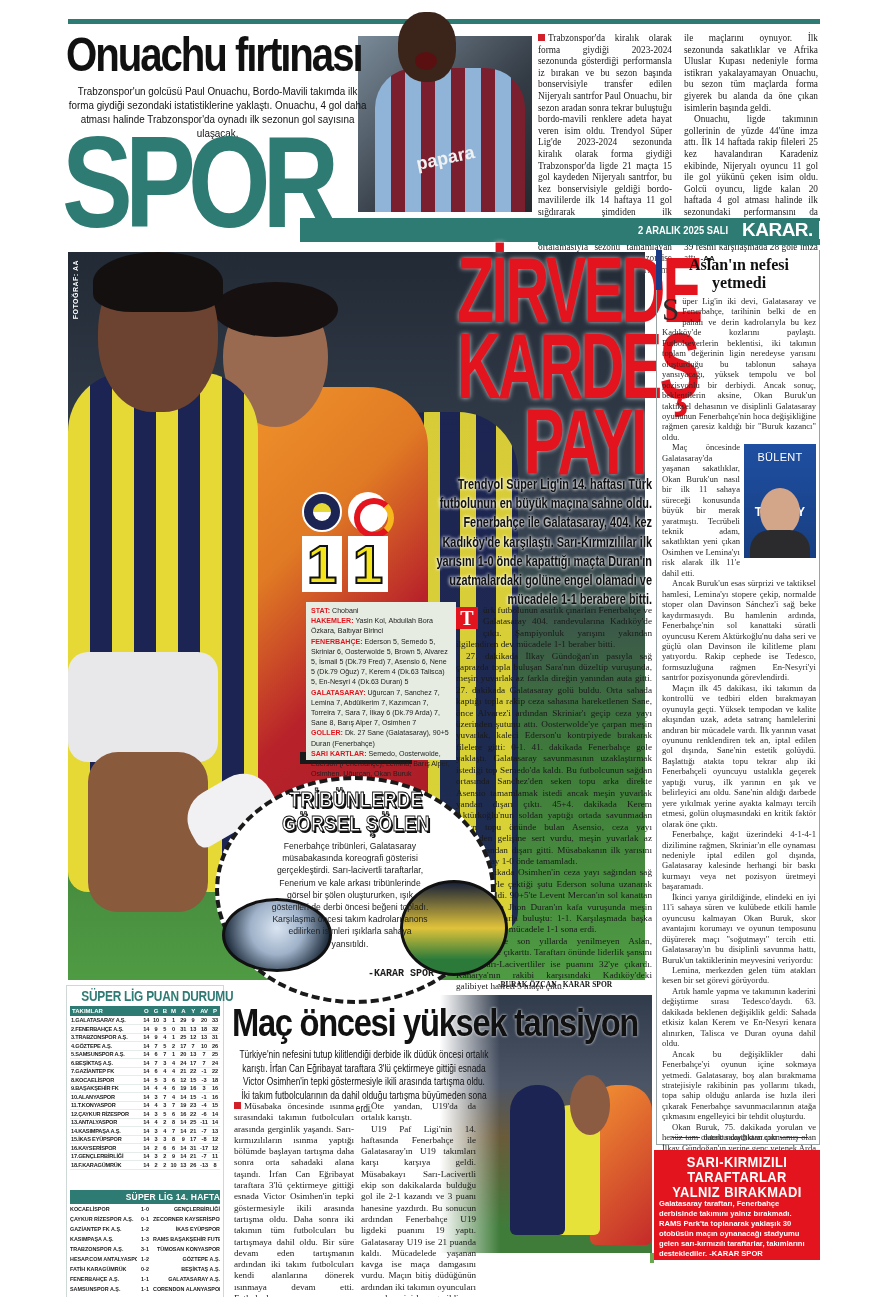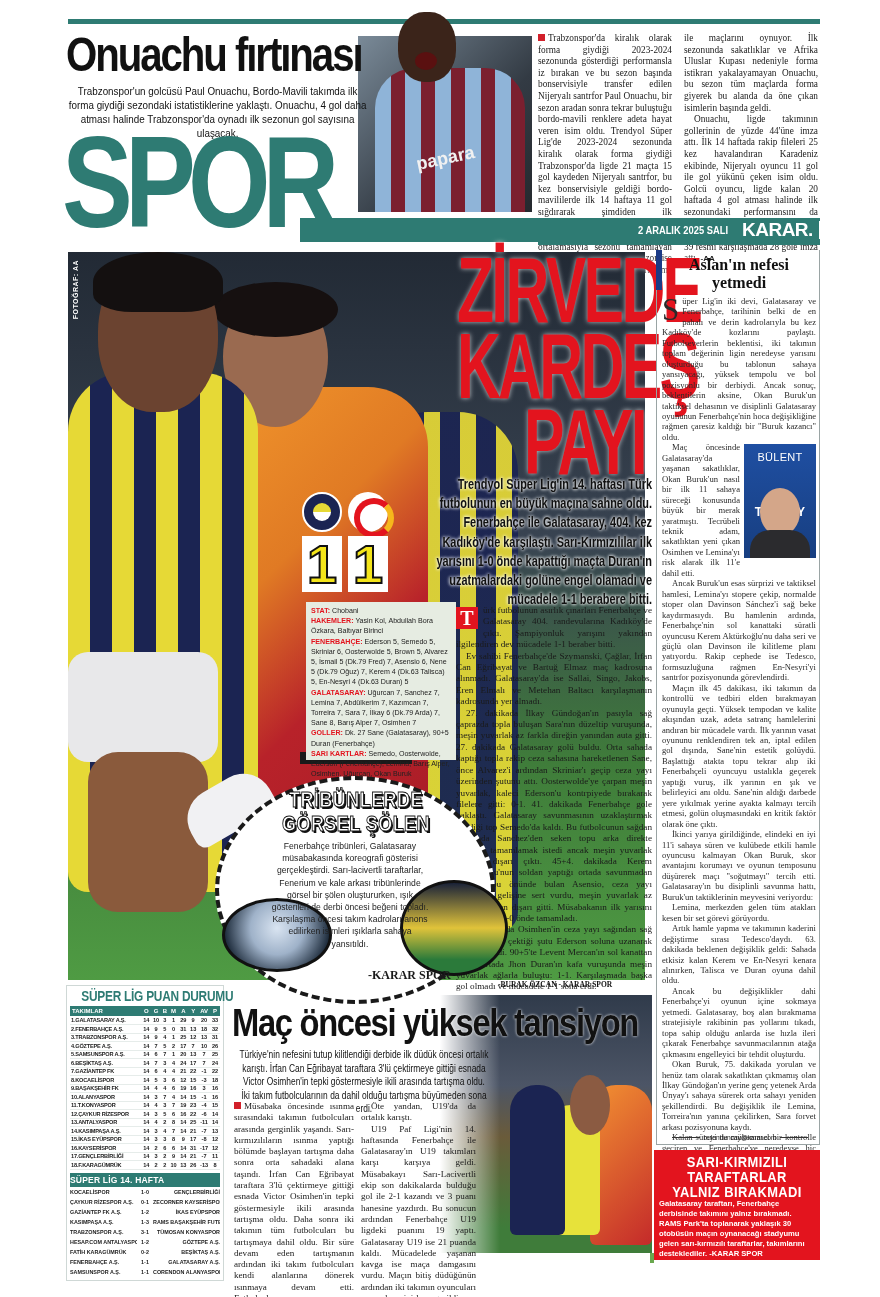--- a/index.html
+++ b/index.html
@@ -76,34 +76,34 @@
   .match-article { left: 456px; top: 605px; width: 196px; font-size: 9.2px; line-height: 11.4px; text-align: justify; }
   .match-article p { text-indent: 10px; }
   .match-article p.first { text-indent: 0; }
   .dropcap { float:left; width: 22px; height: 22px; background:#e3141e; color:#fff; font-size: 20px; font-weight:700; text-align:center; line-height: 22px; margin: 2px 5px 0 0; }
   .match-byline { left: 498px; top: 980px; font-family:Liberation Serif, serif; font-weight:700; font-size: 7.5px; color:#111; }
 
   
   .trib-circle { left: 215px; top: 776px; width: 280px; height: 228px; border-radius: 50%; background: #fff; border: 4px dashed #1a1a1a; }
   .trib-title { left: 246px; top: 788px; width: 220px; text-align: center; font-family:"Liberation Sans",sans-serif; font-weight:700; font-size: 22px; line-height: 24px; color:#fff; -webkit-text-stroke: 1px #111; text-shadow: 2px 2px 0 #111; letter-spacing: 0.5px; transform: scaleX(0.82); transform-origin: center top; }
   .trib-text { left: 270px; top: 840px; width: 160px; font-family:"Liberation Sans",sans-serif; font-size: 8.6px; line-height: 12.2px; text-align: center; color:#222; }
-  .trib-byline { left: 368px; top: 968px; font-family:Liberation Serif, serif; font-weight: 700; font-size: 12px; }
+  .trib-byline { left: 368px; top: 968px; font-family:Liberation Mono, monospace; font-weight: 700; font-size: 10px; }
   .trib-img-left { left: 222px; top: 898px; width: 110px; height: 74px; border-radius: 50%; background: radial-gradient(circle at 50% 40%,#d9e4f1 0,#9fb2c9 40%,#1c2a3a 80%); border: 3px solid #111; }
   .trib-img-right { left: 400px; top: 880px; width: 108px; height: 96px; border-radius: 50%; background: linear-gradient(180deg,#1a2238 0%,#e0c33a 50%,#2b7a3a 85%); border: 3px solid #111; }
 
   
   .standings { left: 66px; top: 985px; width: 158px; background:#fff; border: 1px solid #cfd8d6; padding: 2px 3px 3px; }
   .standings h3 { font-family:"Liberation Sans",sans-serif; font-weight:700; font-size: 14px; color: #2e7b73; text-align: center; letter-spacing: -0.3px; transform: scaleX(0.85); margin-bottom: 2px; white-space: nowrap; }
   table.st { width: 100%; border-collapse: collapse; font-family:"Liberation Sans",sans-serif; font-size: 5.6px; font-weight: 700; color:#222; }
   table.st th { background:#2e7b73; color:#fff; font-size: 6px; padding: 2px 1px; text-align: center; }
   table.st th:first-child { text-align: left; padding-left: 2px; }
   table.st td { padding: 0.6px 1px; text-align: center; height: 8.5px; border-bottom: 0.5px solid #e6ecea; }
   table.st td:first-child { text-align: left; white-space: nowrap; letter-spacing: -0.2px; }
 
-  .fixtures-title { margin-top: 3px; background:#2e7b73; color:#fff; font-family:"Liberation Sans",sans-serif; font-weight:700; font-size: 8.5px; text-align:left; padding: 2px 0; letter-spacing: .2px; }
+  .fixtures-title { margin-top: 20px; background:#2e7b73; color:#fff; font-family:"Liberation Sans",sans-serif; font-weight:700; font-size: 8.5px; text-align:right; padding: 2px 0; letter-spacing: .2px; }
   .fixture { display:flex; font-family:"Liberation Sans",sans-serif; font-weight:700; font-size: 5.4px; color:#222; height: 10px; align-items:center; white-space: nowrap; }
   .fixture .h { flex: 1; overflow:hidden; }
   .fixture .s { width: 16px; text-align:center; }
   .fixture .a { flex: 1; text-align: right; overflow: hidden; }
 
   
   .mac-photo { left: 440px; top: 995px; width: 212px; height: 258px; background: linear-gradient(180deg,#303b4b 0%,#4c5566 35%,#6a5b3a 55%,#3f7c3a 90%); overflow:hidden; }
   .mac-p1 { position:absolute; left: 70px; top: 90px; width: 55px; height: 150px; border-radius: 26px 26px 6px 6px; background:#1b2452; }
   .mac-p2 { position:absolute; left: 105px; top: 110px; width: 55px; height: 130px; border-radius: 26px 26px 6px 6px; background:#e7e23a; }
   .mac-p3 { position:absolute; left: 150px; top: 90px; width: 62px; height: 160px; border-radius: 26px 26px 6px 6px; background: linear-gradient(135deg,#f29232,#c42a2a); }
@@ -204,21 +204,20 @@
   <div><span class="k">STAT:</span><span> Chobani</span></div>
   <div><span class="k">HAKEMLER:</span><span> Yasin Kol, Abdullah Bora Özkara, Baltıyar Birinci</span></div>
   <div><span class="k">FENERBAHÇE:</span><span> Ederson 5, Semedo 5, Skriniar 6, Oosterwolde 5, Brown 5, Alvarez 5, İsmail 5 (Dk.79 Fred) 7, Asensio 6, Nene 5 (Dk.79 Oğuz) 7, Kerem 4 (Dk.63 Talisca) 5, En-Nesyri 4 (Dk.63 Duran) 5</span></div>
   <div><span class="k">GALATASARAY:</span><span> Uğurcan 7, Sanchez 7, Lemina 7, Abdülkerim 7, Kazımcan 7, Torreira 7, Sara 7, İlkay 6 (Dk.79 Arda) 7, Sane 8, Barış Alper 7, Osimhen 7</span></div>
   <div><span class="k">GOLLER:</span><span> Dk. 27 Sane (Galatasaray), 90+5 Duran (Fenerbahçe)</span></div>
   <div><span class="k">SARI KARTLAR:</span><span> Semedo, Oosterwolde, Ederson (Fenerbahçe), Lemina, Barış Alper, Osimhen, Uğurcan, Okan Buruk (Galatasaray)</span></div>
 </div>
 
 <div class="abs match-article">
   <p class="first"><span class="dropcap">T</span><span>ürk futbolunun asırlık çınarları Fenerbahçe ve Galatasaray 404. randevularına Kadıköy'de çıktı. Şampiyonluk yarışını yakından ilgilendiren dev mücadele 1-1 beraber bitti.</span></p>
-  <p>Ev sahibi Fenerbahçe'de Szymanski, Çağlar, İrfan Can Eğribayat ve Bartuğ Elmaz maç kadrosuna alınmadı. Galatasaray'da ise Sallai, Singo, Jakobs, Eren Elmalı ve Metehan Baltacı karşılaşmanın kadrosunda yer almadı.</p>
   <p>27. dakikada İlkay Gündoğan'ın pasıyla sağ çaprazda topla buluşan Sara'nın düzeltip vuruşunda, meşin yuvarlak az farkla direğin yanından auta gitti. 27. dakikada Galatasaray golü buldu. Orta sahada kaptığı topla rakip ceza sahasına hareketlenen Sane, önce Alvarez'i ardından Skriniar'ı geçip ceza yayı üzerinden şutunu attı. Oosterwolde'ye çarpan meşin yuvarlak, kaleci Ederson'u kontrpiyede bırakarak filelere gitti: 0-1. 41. dakikada Fenerbahçe gole yaklaştı. Galatasaray savunmasının uzaklaştırmak istediği top Semedo'da kaldı. Bu futbolcunun sağdan ortasında Sanchez'den seken topu arka direkte Asensio tamamlamak istedi ancak meşin yuvarlak yandan dışarı çıktı. 45+4. dakikada Kerem Aktürkoğlu'nun soldan yaptığı ortada savunmadan seken topu önünde bulan Asensio, ceza yayı üzerinden gelişine sert vurdu, meşin yuvarlak az farkla yandan dışarı gitti. Müsabakanın ilk yarısını Galatasaray 1-0 önde tamamladı.</p>
   <p style="margin-left:0">49. dakikada Osimhen'in ceza yayı sağından sağ ayak üstüyle çektiği şutu Ederson soluna uzanarak kornere çeldi. 90+5'te Levent Mercan'ın sol kanattan açtığı ortada Jhon Duran'ın kafa vuruşunda meşin yuvarlak ağlarla buluştu: 1-1. Karşılaşmada başka gol olmadı ve mücadele 1-1 sona erdi.</p>
   <p>Kadıköy'de son yıllarda yenilmeyen Aslan, puanını 33'e çıkarttı. Taraftarı önünde liderlik şansını tepen Sarı-Lacivertliler ise puanını 32'ye çıkardı. Kanarya'nın rakibi karşısındaki Kadıköy'deki galibiyet hasreti 5 maça çıktı.</p>
 </div>
 <div class="abs match-byline">-BURAK ÖZCAN - KARAR SPOR</div>
 
 <div class="abs trib-circle"></div>
 <div class="abs trib-img-left"></div>
 <div class="abs trib-img-right"></div>
 <div class="abs trib-title">
@@ -235,20 +234,21 @@
   <p class="first"><span class="col-drop">S</span><span>üper Lig'in iki devi, Galatasaray ve Fenerbahçe, tarihinin belki de en pahalı ve derin kadrolarıyla bu kez Kadıköy'de kozlarını paylaştı. Futbolseverlerin beklentisi, iki takımın toplam değerinin ligin neredeyse yarısını oluşturduğu bu tablonun sahaya yansıyacağı, yüksek tempolu ve bol pozisyonlu bir derbiydi. Ancak sonuç, beklentilerin aksine, Okan Buruk'un taktiksel dehasının ve disiplinli Galatasaray oyununun Fenerbahçe'nin hoca değişikliğine rağmen çaresiz kaldığı bir "Buruk kazancı" oldu.</span></p>
   <div class="author-card">
     <span class="n1">BÜLENT</span>
     <span class="n2">TUNCAY</span>
     <div class="face"></div>
     <div class="suit"></div>
   </div>
   <p>Maç öncesinde Galatasaray'da yaşanan sakatlıklar, Okan Buruk'un nasıl bir ilk 11 sahaya süreceği konusunda büyük bir merak yaratmıştı. Tecrübeli teknik adam, sakatlıktan yeni çıkan Osimhen ve Lemina'yı risk alarak ilk 11'e dahil etti.</p>
   <p>Ancak Buruk'un esas sürprizi ve taktiksel hamlesi, Lemina'yı stopere çekip, normalde stoper olan Davinson Sánchez'i sağ beke kaydırmasıydı. Bu hamlenin ardında, Fenerbahçe'nin sol kanattaki süratli oyuncusu Kerem Aktürkoğlu'nu daha seri ve güçlü olan Davinson ile kilitleme planı yatıyordu. Rakip cephede ise Tedesco, formsuzluğuna rağmen En-Nesyri'yi santrfor pozisyonunda görevlendirdi.</p>
   <p>Maçın ilk 45 dakikası, iki takımın da kontrollü ve tedbiri elden bırakmayan oyunuyla geçti. Yüksek tempodan ve kalite akışından uzak, adeta satranç hamlelerini andıran bir mücadele vardı. İlk yarının vasat oyununu renklendiren tek an, iptal edilen gol dışında, Sane'nin estetik golüydü. Başlattığı atakta topu tekrar alıp iki Fenerbahçeli oyuncuyu ustalıkla geçerek yaptığı vuruş, ilk yarının en şık ve belirleyici anı oldu. Sane'nin aldığı darbede yere yıkılmak yerine ayakta kalmayı tercih etmesi, golün oluşmasındaki en kritik faktör olarak öne çıktı.</p>
+  <p>Fenerbahçe, kağıt üzerindeki 4-1-4-1 dizilimine rağmen, Skriniar'ın elle oynaması nedeniyle iptal edilen gol dışında, Galatasaray kalesinde herhangi bir baskı kurmayı veya net pozisyon üretmeyi başaramadı.</p>
   <p>İkinci yarıya girildiğinde, elindeki en iyi 11'i sahaya süren ve kulübede etkili hamle oyuncusu kalmayan Okan Buruk, skor avantajını korumayı ve oyunun temposunu düşürerek maçı "soğutmayı" tercih etti. Galatasaray'ın bu disiplinli savunma hattı, Buruk'un taktiklerinin meyvesini veriyordu:</p>
   <p>Lemina, merkezden gelen tüm atakları kesen bir set görevi görüyordu.</p>
   <p>Artık hamle yapma ve takımının kaderini değiştirme sırası Tedesco'daydı. 63. dakikada beklenen değişiklik geldi: Sahada etkisiz kalan Kerem ve En-Nesyri kenara alınırken, Talisca ve Duran oyuna dahil oldu.</p>
   <p>Ancak bu değişiklikler dahi Fenerbahçe'yi oyunun içine sokmaya yetmedi. Galatasaray, boş alan bırakmama stratejisiyle rakibinin pas yollarını tıkadı, topa sahip olduğu anlarda ise hızla ileri çıkarak Fenerbahçe savunmacılarının atağa çıkmasını engelleyici bir tehdit oluşturdu.</p>
   <p>Okan Buruk, 75. dakikada yorulan ve henüz tam olarak sakatlıktan çıkmamış olan İlkay Gündoğan'ın yerine genç yetenek Arda Ünyay'ı sahaya sürerek orta sahayı yeniden şekillendirdi. Bu değişiklik ile Lemina, Torreira'nın yanına çekilirken, Sara forvet arkası pozisyonuna kaydı.</p>
   <p>Kalan süreyi de mükemmel bir kontrolle geçiren ve Fenerbahçe'ye neredeyse hiç pozisyon şansı tanımayan Galatasaray, uzatmalarda duran toptan bir gol yedi. Şampiyonluk yarışı ise kaldığı yerden devam edecek.</p>
 </div>
 <div class="abs col-email">
   <span class="ln"></span>
     <span>bulenttuncay@karar.com</span>

